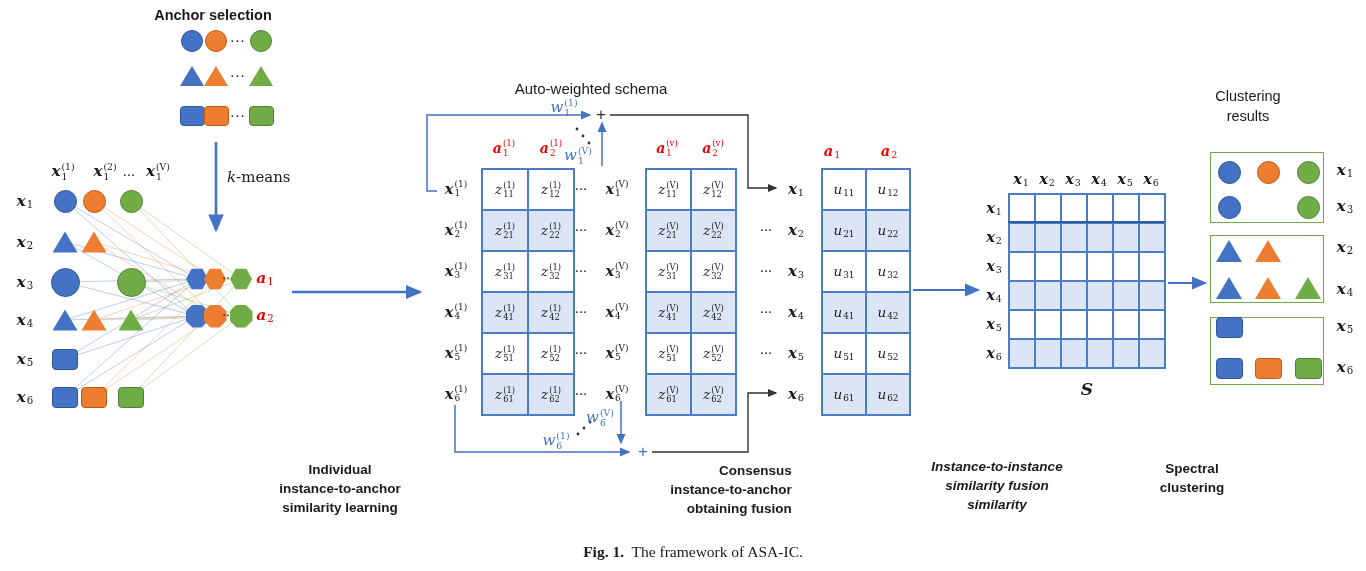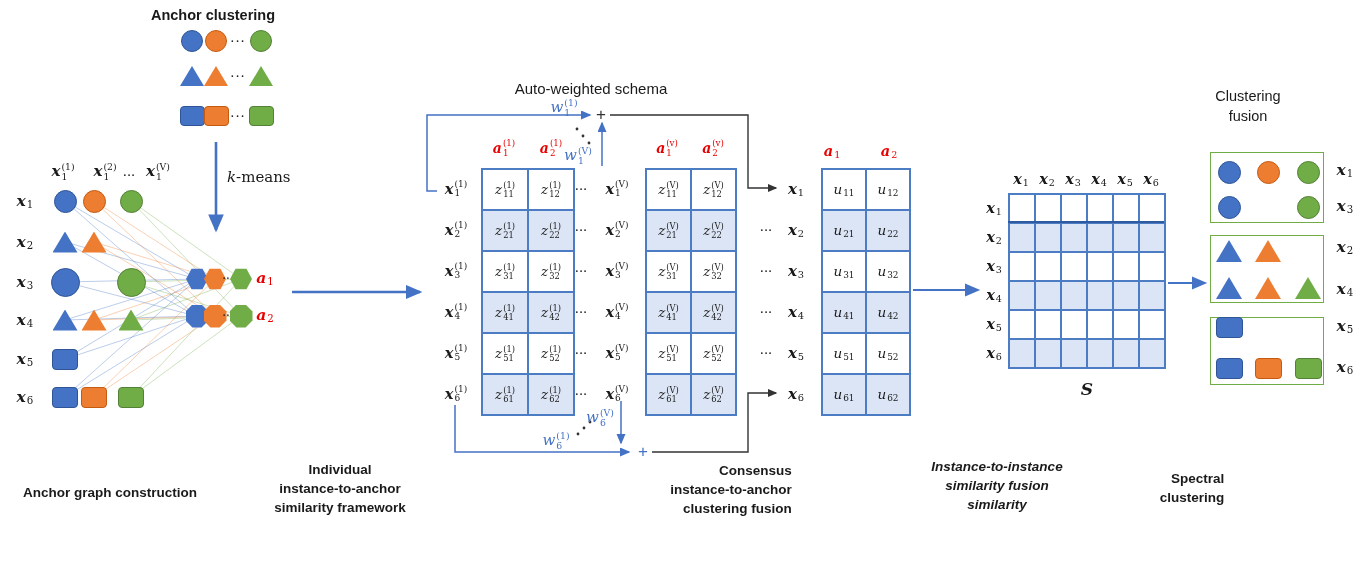--- a/index.html
+++ b/index.html
@@ -66,21 +66,21 @@
       <polyline points="610,115 748,115 748,188 776,188" fill="none" stroke="#333333" stroke-width="1.4" marker-end="url(#ak)"></polyline>
       <polyline points="455,405 455,452 629,452" fill="none" stroke="#4472C4" stroke-width="1.5" marker-end="url(#ab)"></polyline>
       <polyline points="621,401 621,443" fill="none" stroke="#4472C4" stroke-width="1.5" marker-end="url(#ab)"></polyline>
       <circle cx="578" cy="434" r="1.4" fill="#333"></circle>
       <circle cx="584" cy="428" r="1.4" fill="#333"></circle>
       <circle cx="590" cy="422" r="1.4" fill="#333"></circle>
       <polyline points="652,452 748,452 748,393 776,393" fill="none" stroke="#333333" stroke-width="1.4" marker-end="url(#ak)"></polyline>
       <polyline points="913,290 978,290" fill="none" stroke="#4472C4" stroke-width="2.2" marker-end="url(#ab)"></polyline>
       <polyline points="1168,283 1205,283" fill="none" stroke="#4472C4" stroke-width="2.2" marker-end="url(#ab)"></polyline>
     </svg>
-    <div style="position: absolute; left: 213px; top: 15px; transform: translate(-50%, -50%); white-space: nowrap; font-weight: 700; font-size: 14.5px;">Anchor clustering</div>
+    <div style="position: absolute; left: 213px; top: 15px; transform: translate(-50%, -50%); white-space: nowrap; font-weight: 700; font-size: 14.5px;">Anchor selection</div>
     <div style="position: absolute; left: 181px; top: 30px; width: 22px; height: 22px; box-sizing: border-box; background: rgb(68, 114, 196); border-radius: 50%; border: 1.5px solid rgb(47, 85, 151);"></div>
     <div style="position: absolute; left: 205px; top: 30px; width: 22px; height: 22px; box-sizing: border-box; background: rgb(237, 125, 49); border-radius: 50%; border: 1.5px solid rgb(197, 90, 17);"></div>
     <div style="position: absolute; left: 238px; top: 41px; transform: translate(-50%, -50%); white-space: nowrap; font-size: 13px; letter-spacing: 1px; font-family: &quot;DejaVu Serif&quot;, serif;">···</div>
     <div style="position: absolute; left: 250px; top: 30px; width: 22px; height: 22px; box-sizing: border-box; background: rgb(112, 173, 71); border-radius: 50%; border: 1.5px solid rgb(83, 129, 53);"></div>
     <div style="position: absolute; left: 180px; top: 66px; width: 24px; height: 20px; box-sizing: border-box; background: rgb(68, 114, 196); clip-path: polygon(50% 0px, 100% 100%, 0px 100%);"></div>
     <div style="position: absolute; left: 204px; top: 66px; width: 24px; height: 20px; box-sizing: border-box; background: rgb(237, 125, 49); clip-path: polygon(50% 0px, 100% 100%, 0px 100%);"></div>
     <div style="position: absolute; left: 238px; top: 76px; transform: translate(-50%, -50%); white-space: nowrap; font-size: 13px; letter-spacing: 1px; font-family: &quot;DejaVu Serif&quot;, serif;">···</div>
     <div style="position: absolute; left: 249px; top: 66px; width: 24px; height: 20px; box-sizing: border-box; background: rgb(112, 173, 71); clip-path: polygon(50% 0px, 100% 100%, 0px 100%);"></div>
     <div style="position: absolute; left: 179.5px; top: 106px; width: 25px; height: 20px; box-sizing: border-box; background: rgb(68, 114, 196); border-radius: 4px; border: 1.5px solid rgb(47, 85, 151);"></div>
     <div style="position: absolute; left: 203.5px; top: 106px; width: 25px; height: 20px; box-sizing: border-box; background: rgb(237, 125, 49); border-radius: 4px; border: 1.5px solid rgb(197, 90, 17);"></div>
@@ -655,21 +655,21 @@
     </div>
     <div class="math" style="position: absolute; left: 994px; top: 352.5px; transform: translate(-50%, -50%); font-size: 14.5px;">
       <span class="mb b">x</span>
       <span class="sbi">6</span>
     </div>
     <div class="math" style="position: absolute; left: 1087px; top: 389px; transform: translate(-50%, -50%); font-size: 17px;">
       <span class="mb b">S</span>
     </div>
     <div style="position: absolute; left: 1248px; top: 86px; transform: translateX(-50%); font-size: 14.5px; line-height: 20px; text-align: center;">
       <div>Clustering</div>
-      <div>fusion</div>
+      <div>results</div>
     </div>
     <div style="position: absolute; left: 1210px; top: 152px; width: 114px; height: 71px; border: 1.6px solid rgb(112, 173, 71); box-sizing: border-box; background: rgb(255, 255, 255);"></div>
     <div style="position: absolute; left: 1217.5px; top: 160.5px; width: 23px; height: 23px; box-sizing: border-box; background: rgb(68, 114, 196); border-radius: 50%; border: 1.5px solid rgb(47, 85, 151);"></div>
     <div style="position: absolute; left: 1256.5px; top: 160.5px; width: 23px; height: 23px; box-sizing: border-box; background: rgb(237, 125, 49); border-radius: 50%; border: 1.5px solid rgb(197, 90, 17);"></div>
     <div style="position: absolute; left: 1296.5px; top: 160.5px; width: 23px; height: 23px; box-sizing: border-box; background: rgb(112, 173, 71); border-radius: 50%; border: 1.5px solid rgb(83, 129, 53);"></div>
     <div class="math" style="position: absolute; left: 1345px; top: 170px; transform: translate(-50%, -50%); font-size: 15.5px;">
       <span class="mb b">x</span>
       <span class="sbi">1</span>
     </div>
     <div style="position: absolute; left: 1217.5px; top: 195.5px; width: 23px; height: 23px; box-sizing: border-box; background: rgb(68, 114, 196); border-radius: 50%; border: 1.5px solid rgb(47, 85, 151);"></div>
@@ -698,35 +698,33 @@
       <span class="mb b">x</span>
       <span class="sbi">5</span>
     </div>
     <div style="position: absolute; left: 1215.5px; top: 357.5px; width: 27px; height: 21px; box-sizing: border-box; background: rgb(68, 114, 196); border-radius: 4px; border: 1.5px solid rgb(47, 85, 151);"></div>
     <div style="position: absolute; left: 1254.5px; top: 357.5px; width: 27px; height: 21px; box-sizing: border-box; background: rgb(237, 125, 49); border-radius: 4px; border: 1.5px solid rgb(197, 90, 17);"></div>
     <div style="position: absolute; left: 1294.5px; top: 357.5px; width: 27px; height: 21px; box-sizing: border-box; background: rgb(112, 173, 71); border-radius: 4px; border: 1.5px solid rgb(83, 129, 53);"></div>
     <div class="math" style="position: absolute; left: 1345px; top: 367px; transform: translate(-50%, -50%); font-size: 15.5px;">
       <span class="mb b">x</span>
       <span class="sbi">6</span>
     </div>
-    <div class="cap" style="position: absolute; left: 110px; top: 483px; transform: translateX(-50%);">
-      <div>Anchor graph construction</div>
-    </div>
     <div class="cap" style="position: absolute; left: 340px; top: 460px; transform: translateX(-50%);">
       <div>Individual</div>
       <div>instance-to-anchor</div>
-      <div>similarity framework</div>
+      <div>similarity learning</div>
     </div>
     <div class="cap" style="position: absolute; left: 731px; top: 461px; transform: translateX(-50%); text-align: right;">
       <div>Consensus</div>
       <div>instance-to-anchor</div>
-      <div>clustering fusion</div>
+      <div>obtaining fusion</div>
     </div>
     <div class="cap" style="position: absolute; left: 997px; top: 457px; transform: translateX(-50%); font-style: italic;">
       <div>Instance-to-instance</div>
       <div>similarity fusion</div>
       <div>similarity</div>
     </div>
-    <div class="cap" style="position: absolute; left: 1192px; top: 469px; transform: translateX(-50%); text-align: right;">
+    <div class="cap" style="position: absolute; left: 1192px; top: 459px; transform: translateX(-50%);">
       <div>Spectral</div>
       <div>clustering</div>
     </div>
+    <div style="position: absolute; left: 693px; top: 543px; transform: translateX(-50%); font-family: &quot;Liberation Serif&quot;, serif; font-size: 15.5px; white-space: nowrap;"><span style="font-weight: 700;">Fig. 1.</span>&nbsp; <span>The framework of ASA-IC.</span></div>
   </div>
 
 </body></html>

